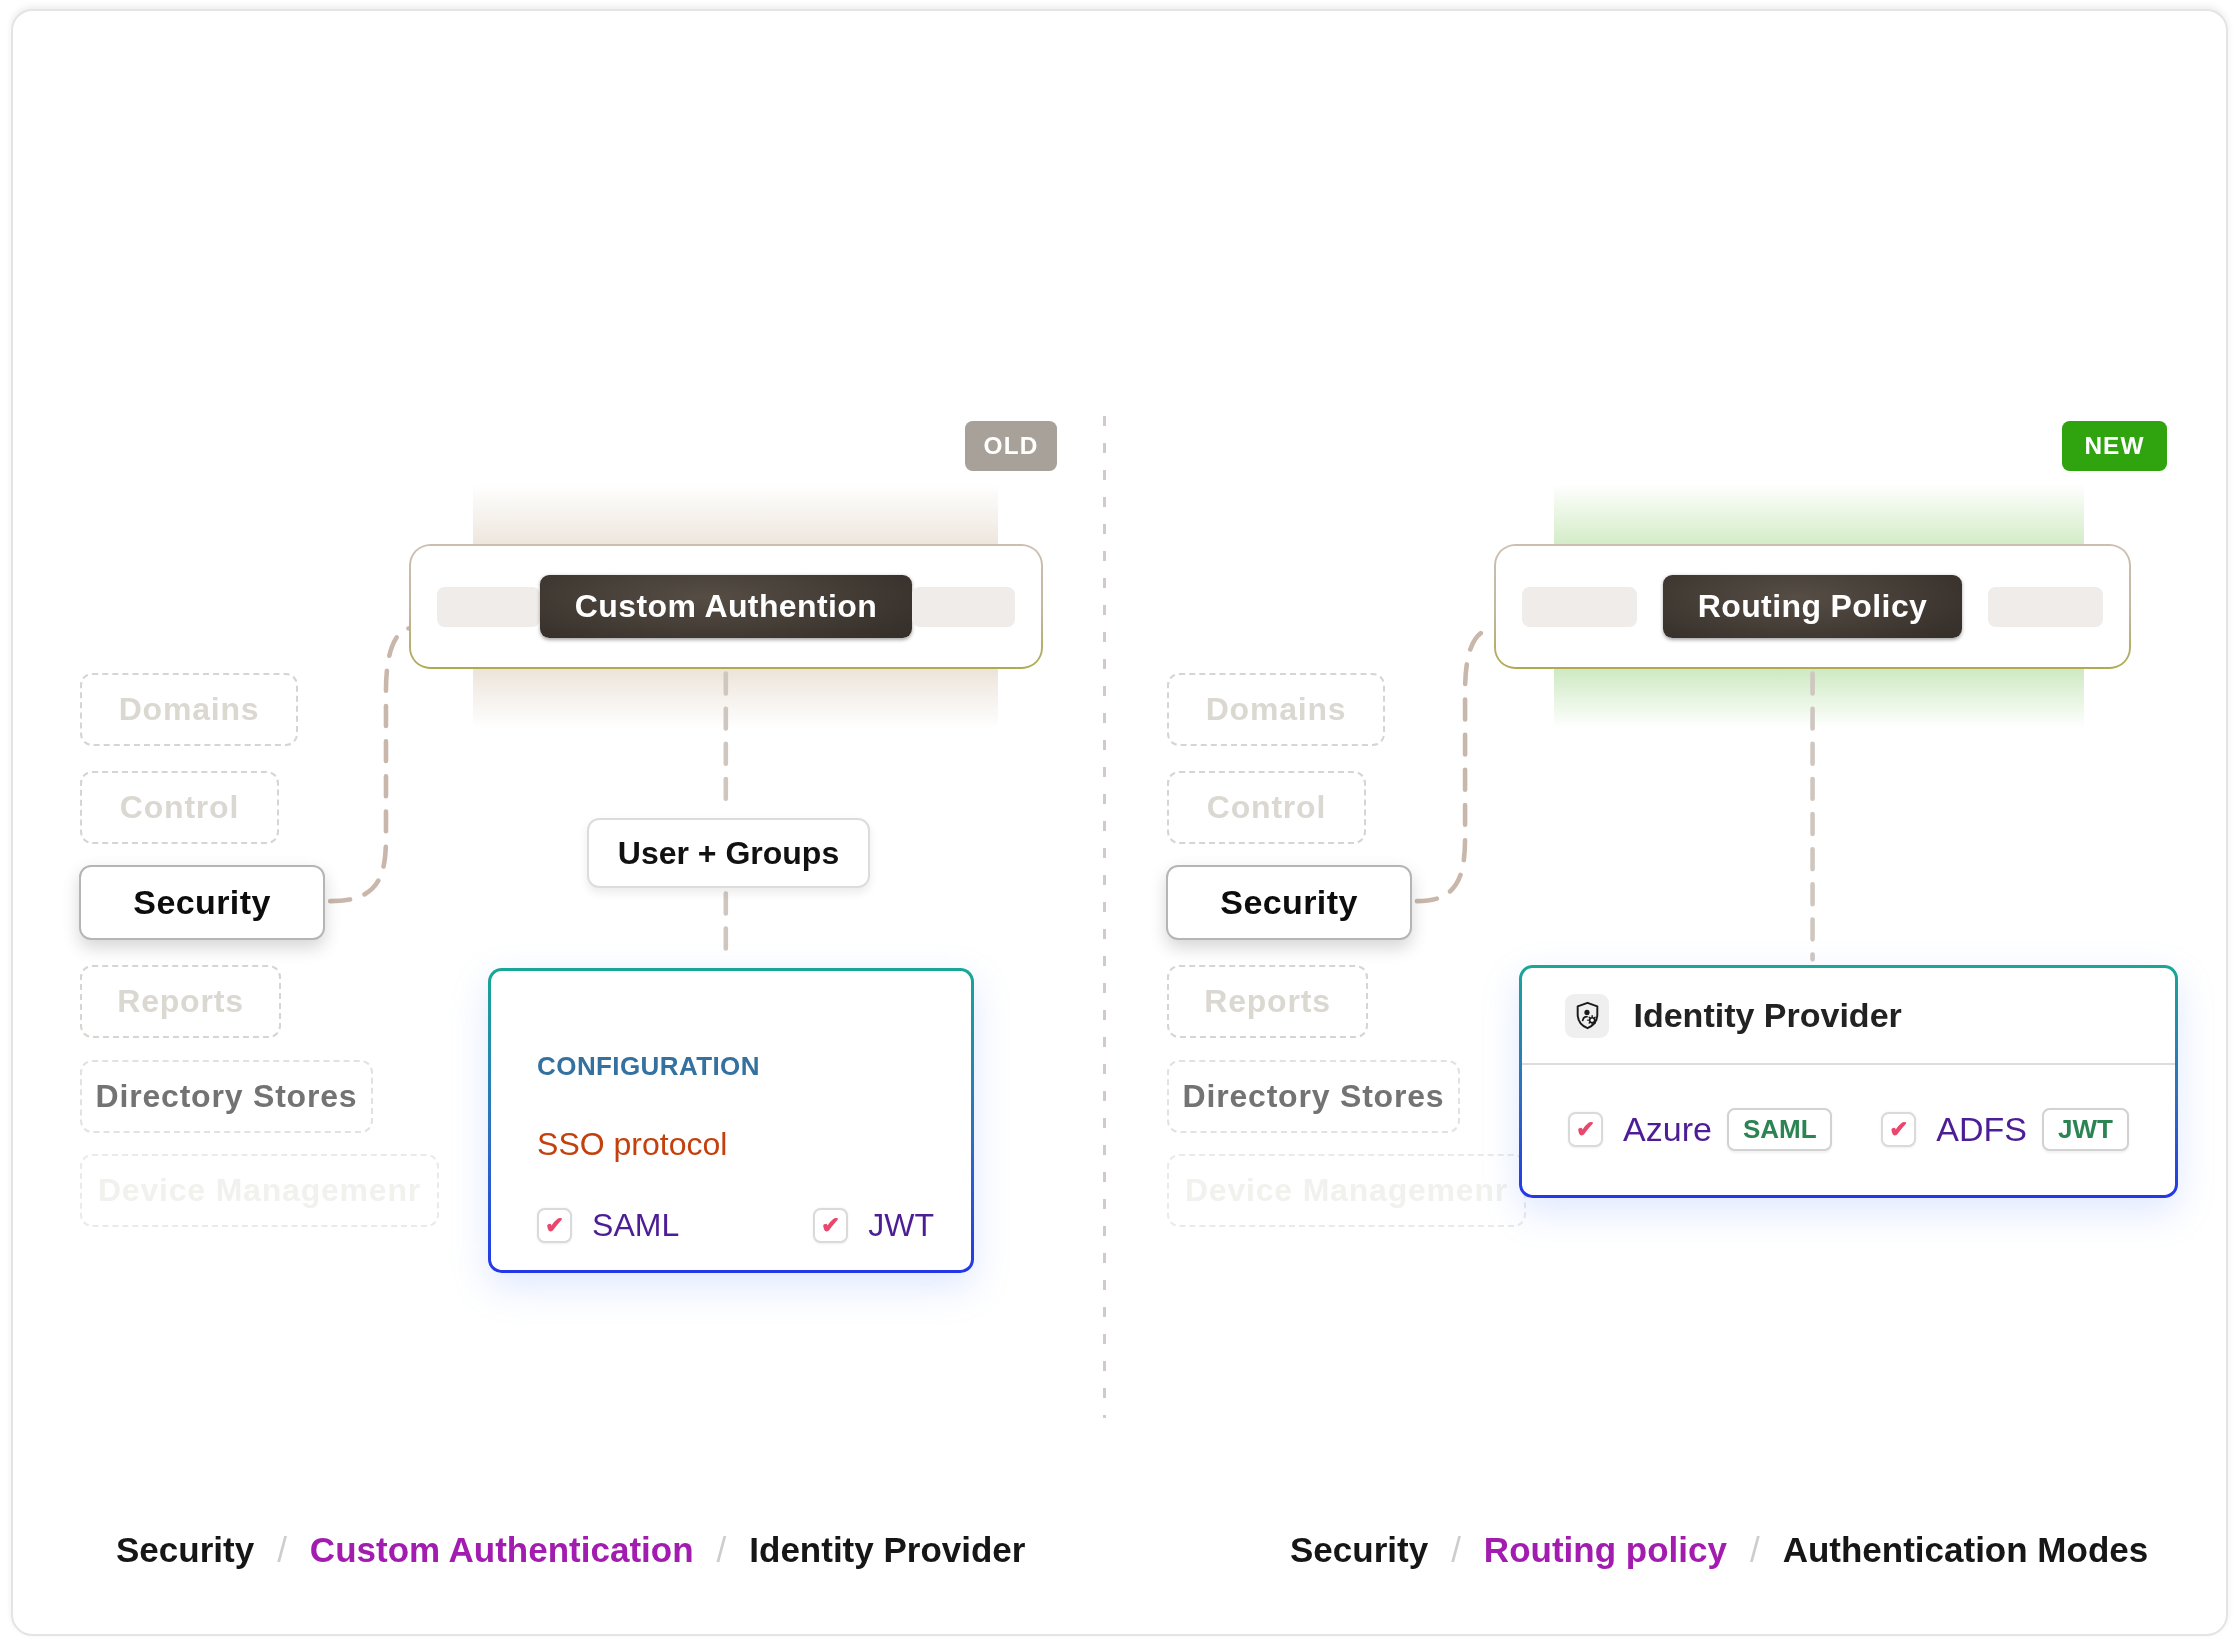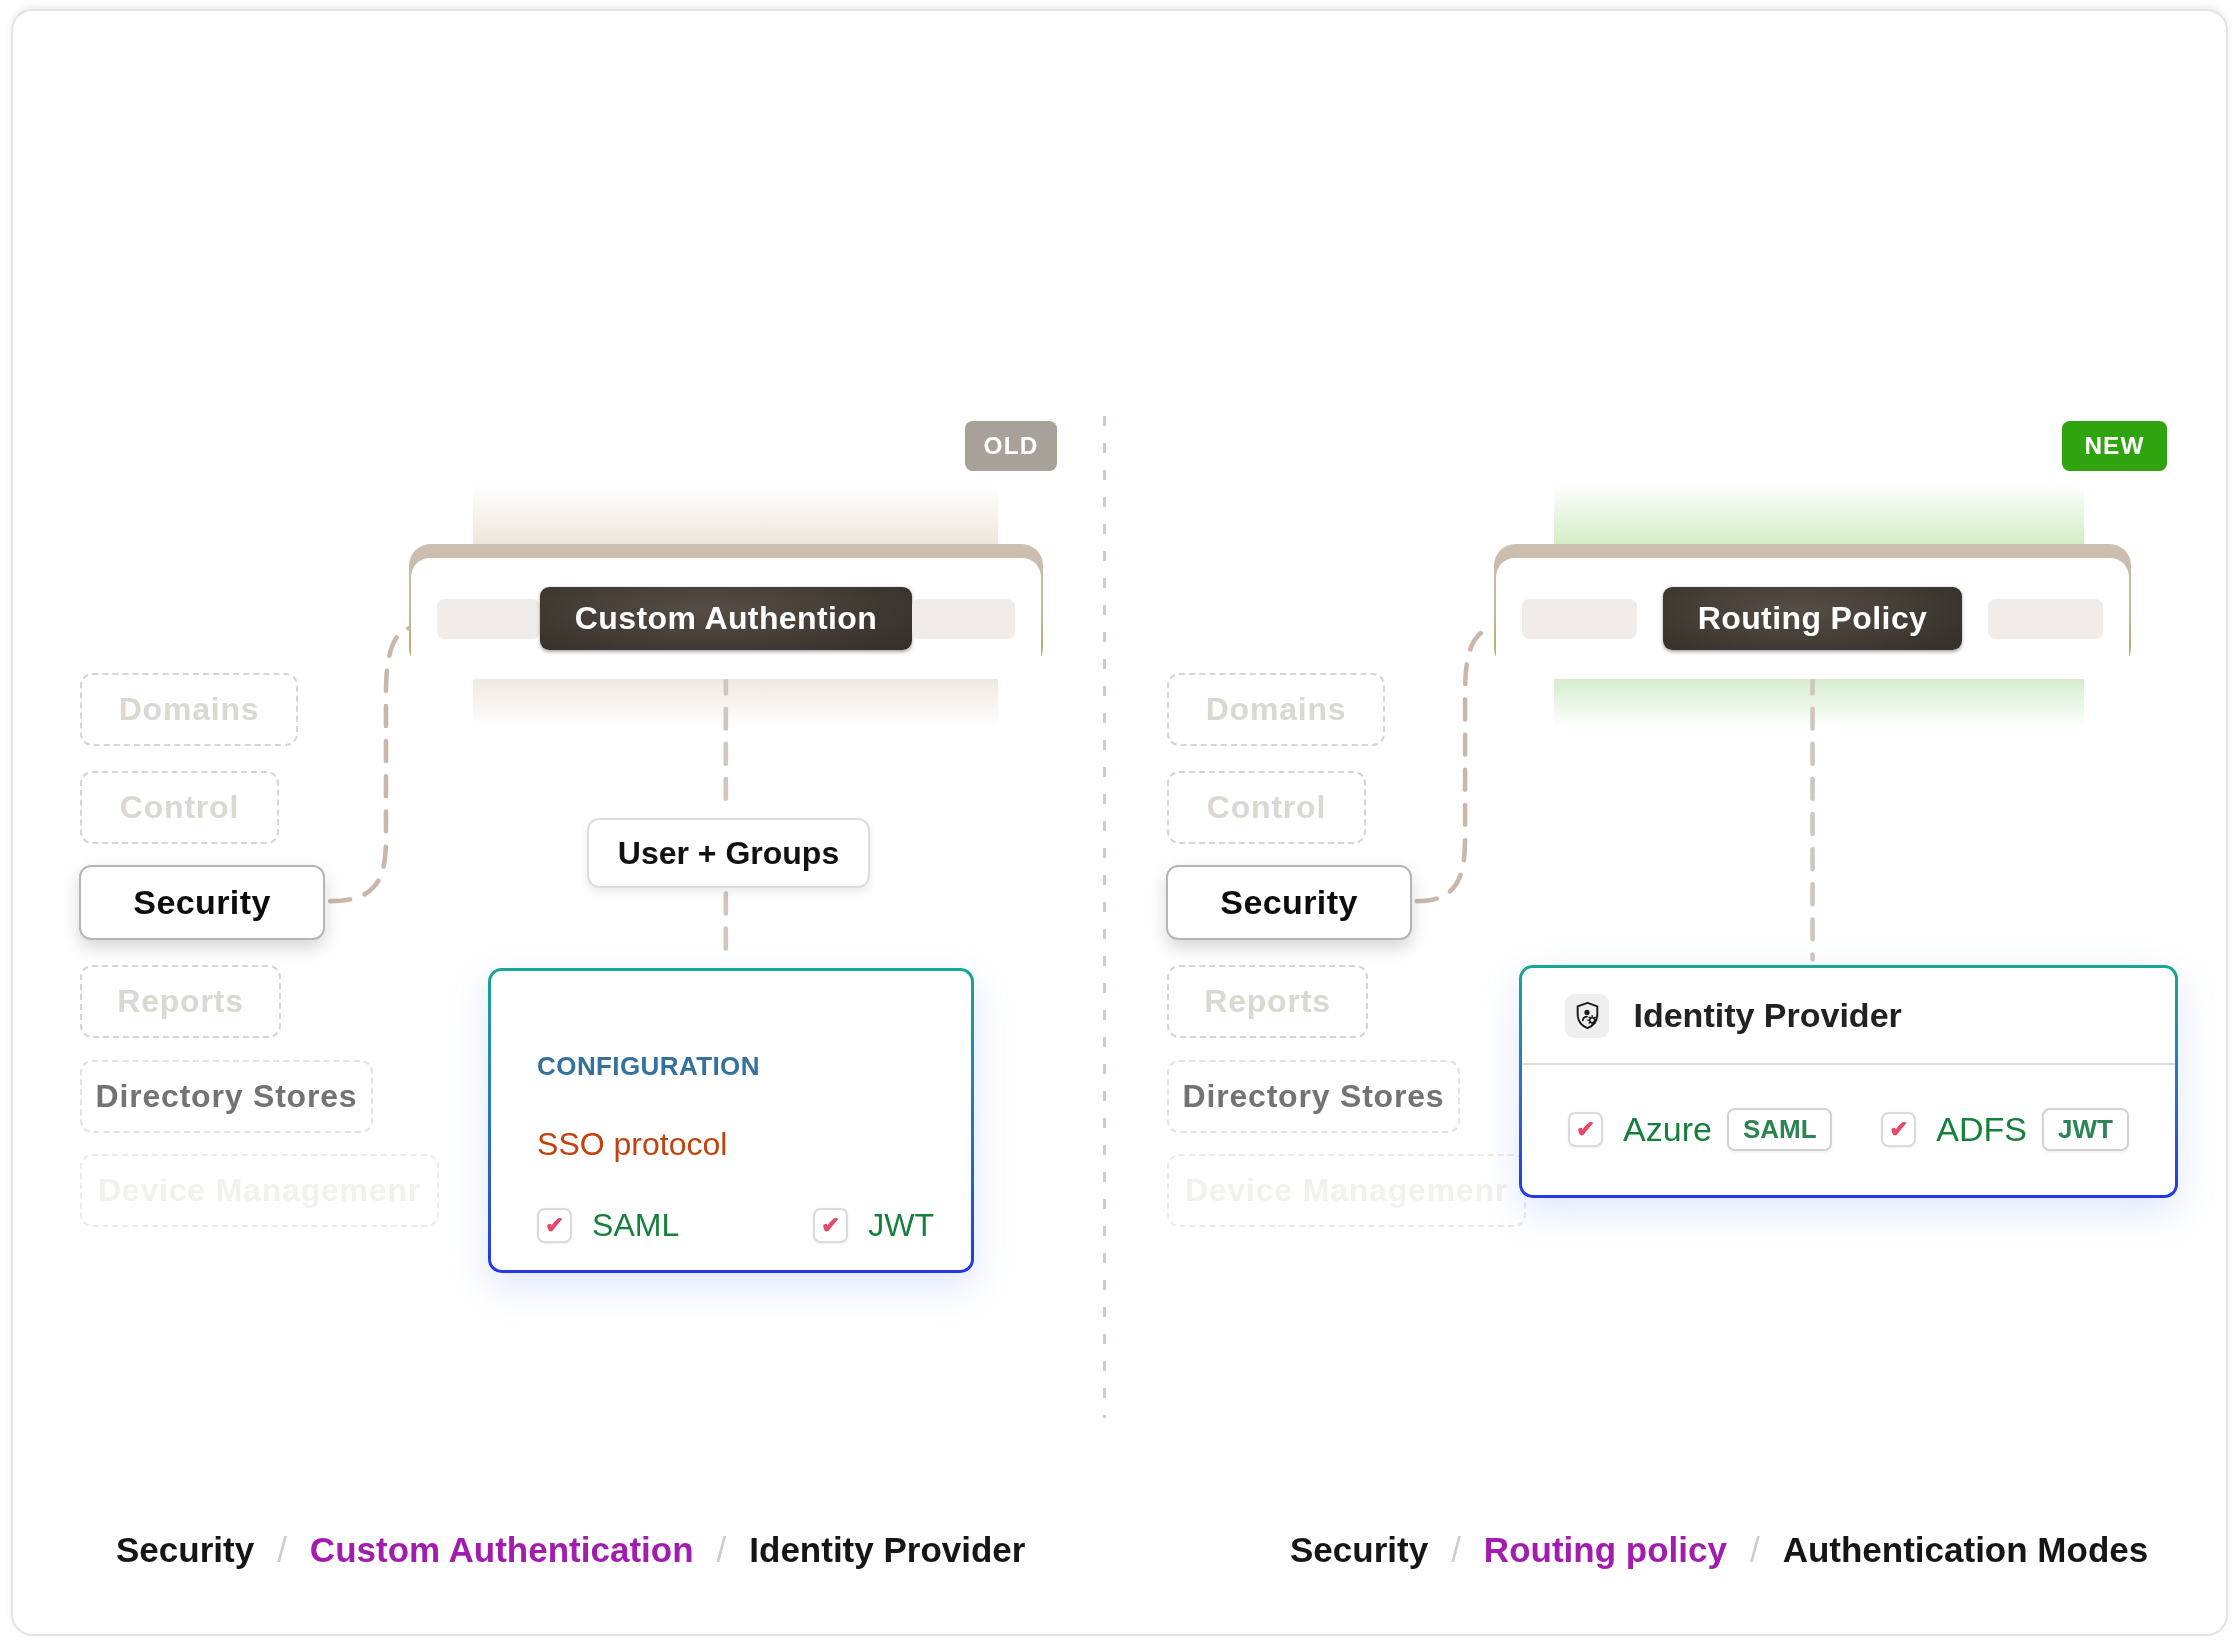--- a/index.html
+++ b/index.html
@@ -19,21 +19,21 @@
   .band-new{left:1554px;width:530px;
     background:linear-gradient(180deg,rgba(205,234,191,0) 0%,#cdeabf 28%,#c6e6b8 72%,rgba(205,234,191,0) 100%);}
   
   .wires{position:absolute;left:0;top:0;z-index:2;}
   
   .bar-border{position:absolute;top:544px;height:125px;z-index:3;border-radius:21.4px;
     background:linear-gradient(180deg,#ccbfb1 0%,#c2b79f 55%,#afa94f 100%);padding:2.3px;box-sizing:border-box;}
   .bar-border.old{left:409px;width:634px;}
   .bar-border.new{left:1494px;width:637px;}
   .bar{width:100%;height:100%;background:#fff;border-radius:19px;display:flex;align-items:center;
-    justify-content:space-between;padding:14px 26px;box-sizing:border-box;margin-top:12px;}
+    justify-content:space-between;padding:14px 26px;box-sizing:border-box;}
   .ph{width:115px;height:40px;background:#efecea;border-radius:7.6px;}
   .dark-btn{height:63px;padding:0 35px;border-radius:9.2px;color:#fff;font-size:32px;font-weight:600;
     letter-spacing:0.4px;display:flex;align-items:center;white-space:nowrap;
     background:radial-gradient(120% 170% at 45% 35%,#564e45 0%,#3a332d 48%,#241f1b 100%);
     box-shadow:0 1.5px 3.8px rgba(0,0,0,.35);}
   
   .badge{position:absolute;top:421px;height:50px;border-radius:7.6px;color:#fff;font-weight:700;
     font-size:24.4px;letter-spacing:1.1px;display:flex;align-items:center;justify-content:center;z-index:4;}
   .badge-old{left:965px;width:92px;background:#a8a19a;}
   .badge-new{left:2062px;width:105px;background:#2fa40f;}
@@ -59,21 +59,21 @@
   .card{width:100%;height:100%;background:#fff;border-radius:10.7px;box-sizing:border-box;}
   .config-card-border{left:488px;top:968px;width:486px;height:305px;}
   .config-card{padding:80px 46px 0;}
   .config-title{font-size:26px;font-weight:700;color:#34719f;letter-spacing:0.4px;}
   .config-sub{margin-top:44px;font-size:32px;color:#c2410c;}
   .opt-row{margin-top:44px;display:flex;align-items:center;gap:134px;}
   .opt{display:flex;align-items:center;gap:20px;}
   .cbx{width:35px;height:35px;background:#fff;border:2.3px solid #dadada;border-radius:7.6px;
     display:flex;align-items:center;justify-content:center;box-sizing:border-box;box-shadow:0 0.8px 2.3px rgba(0,0,0,.07);}
   .check{color:#e8486b;font-size:23px;font-weight:700;line-height:1;}
-  .opt-label{font-size:32px;color:#15803d;font-weight:500;}
+  .opt-label{font-size:32px;color:#4c1d95;font-weight:500;}
   .idp-card-border{left:1519px;top:965px;width:659px;height:233px;}
   .idp-card{display:flex;flex-direction:column;}
   .idp-head{height:95px;display:flex;align-items:center;gap:24.4px;padding:0 43px;}
   .icon-box{width:44px;height:44px;background:#efefef;border-radius:9.2px;display:flex;align-items:center;justify-content:center;flex:0 0 auto;}
   .idp-title{font-size:34px;font-weight:600;color:#222;}
   .idp-div{height:1.5px;background:#dcdcdc;}
   .idp-body{flex:1;display:flex;align-items:center;padding:0 46px;}
   .tag{border:2.3px solid #d2d2d2;border-radius:7.6px;padding:3.8px 13.7px;font-size:26px;font-weight:700;
     color:#2b8452;background:#fff;margin-left:15.3px;box-shadow:0 1.5px 2.3px rgba(0,0,0,.06);}
   .gap-col{width:49px;}

